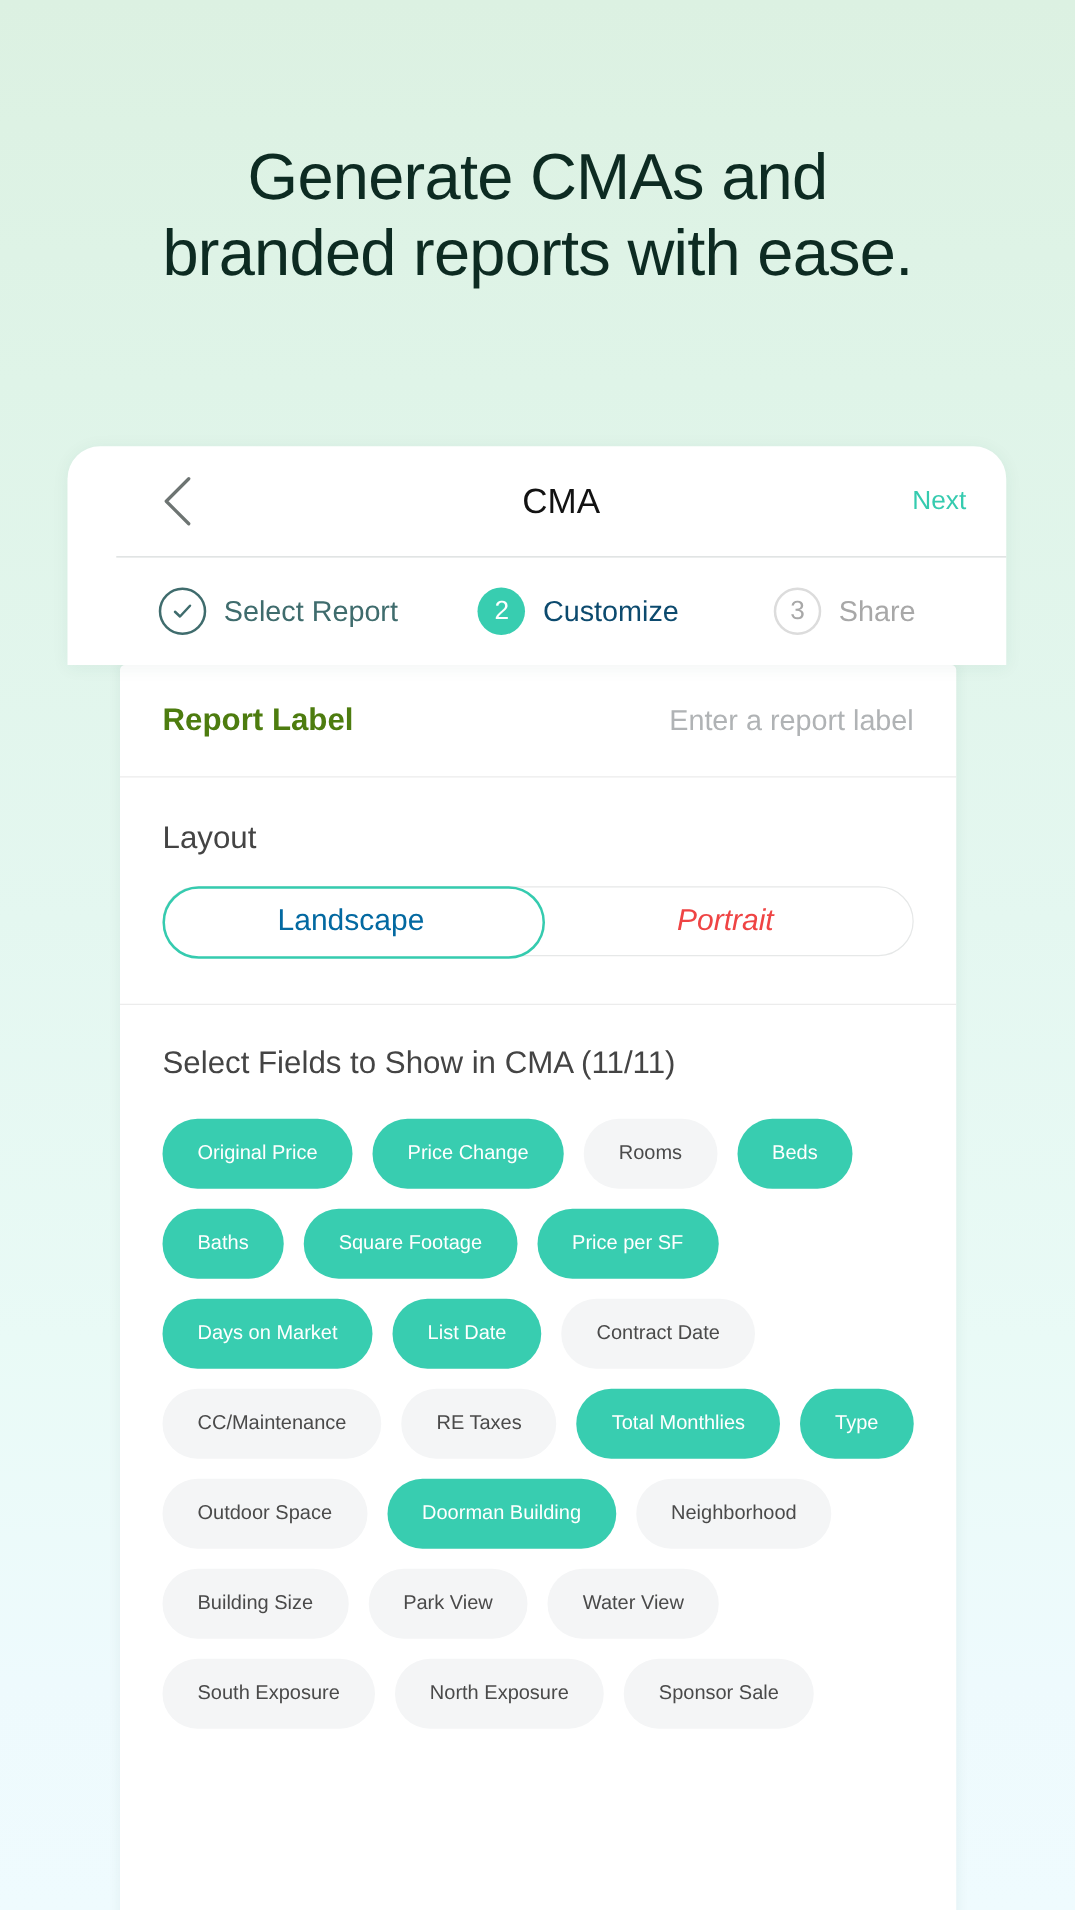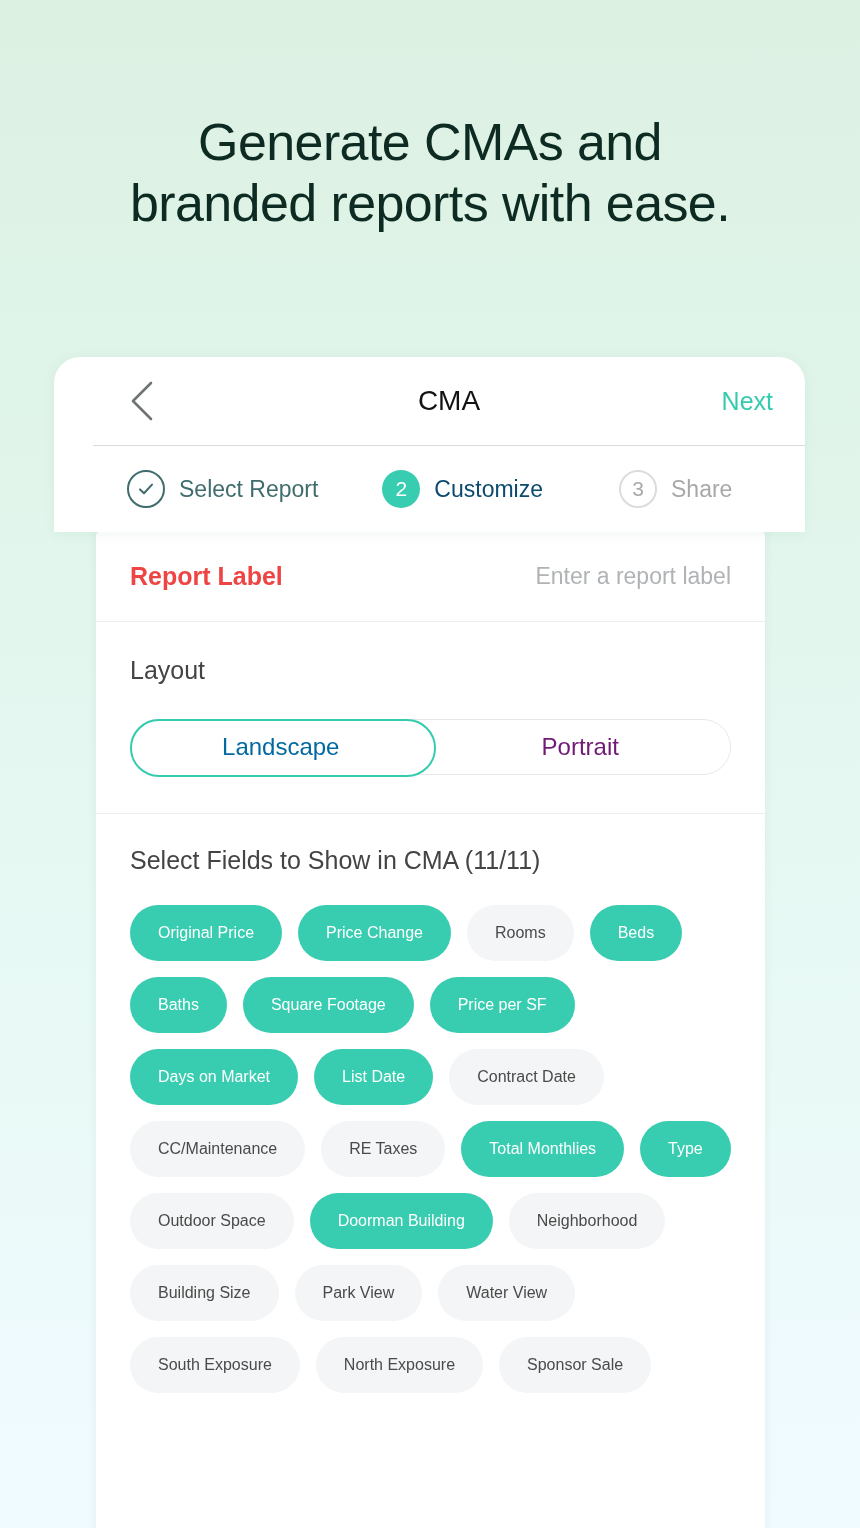--- a/index.html
+++ b/index.html
@@ -76,21 +76,21 @@
     position: absolute;
     left: 0; right: 0;
     text-align: center;
     font-size: 28px;
     color: #121212;
     font-weight: 400;
     pointer-events: none;
   }
   .nav-next {
     margin-left: auto;
-    font-size: 25px;
+    font-size: 21px;
     color: #35cbaf;
     cursor: pointer;
     padding: 6px 4px;
   }
 
   
   .stepper {
     height: 86px;
     display: flex;
     align-items: center;
@@ -150,61 +150,61 @@
 
   .report-label-row {
     height: 90px;
     display: flex;
     align-items: center;
     justify-content: space-between;
     padding: 0 34px;
   }
   .report-label-title {
     font-size: 25px;
-    color: #ef4444;
+    color: #4d7c0f;
     font-weight: bold;
   }
   .report-label-input {
     font-size: 23px;
     color: #b0b3b5;
     border: none;
     outline: none;
     text-align: right;
     background: transparent;
     font-family: "Liberation Sans", sans-serif;
     width: 340px;
   }
   .report-label-input::placeholder { color: #b0b3b5; }
 
   .layout-section { padding: 34px 34px 38px 34px; }
   .layout-title {
     font-size: 25px;
     color: #444;
-    margin-bottom: 34px;
+    margin-bottom: 24px;
   }
 
   .segmented {
     position: relative;
     height: 56px;
     border: 1px solid #e6e8e8;
     border-radius: 28px;
     display: flex;
     align-items: center;
   }
   .seg-opt {
     flex: 1 1 50%;
     text-align: center;
     font-size: 24px;
     line-height: 54px;
     cursor: pointer;
     position: relative;
     z-index: 2;
   }
   .seg-opt.selected { color: #0369a1; }
-  .seg-opt.unselected { color: #701a75; }
+  .seg-opt.unselected { color: #ef4444; font-style: italic; }
   .seg-pill {
     position: absolute;
     left: -1px;
     top: -1px;
     width: 306px;
     height: 58px;
     border: 2px solid #35cbaf;
     border-radius: 29px;
     background: #fff;
     z-index: 1;

